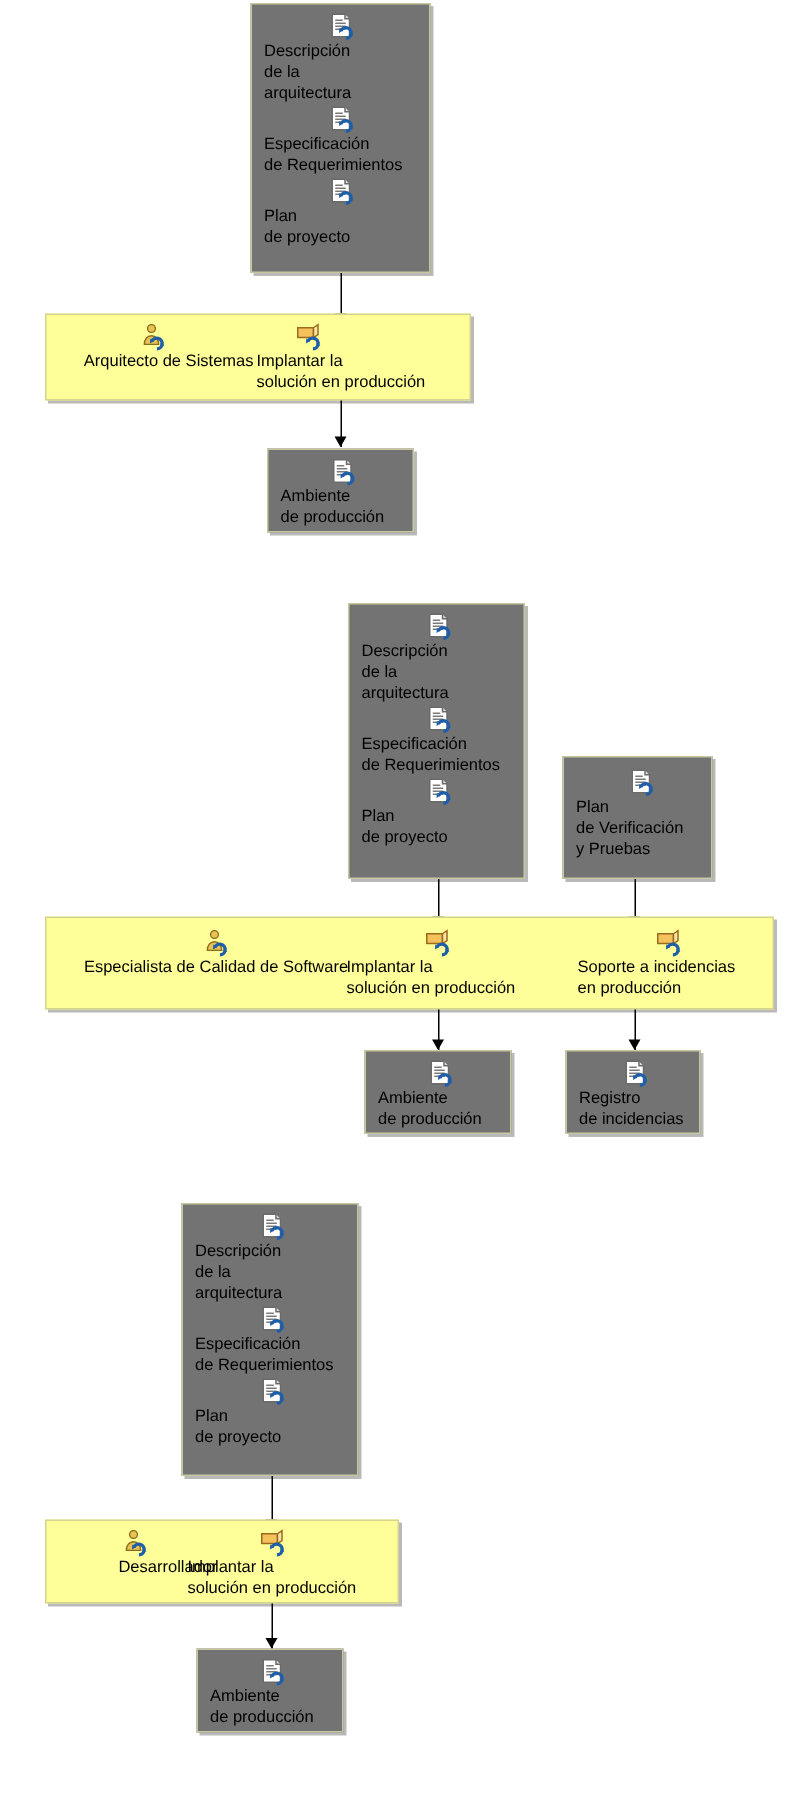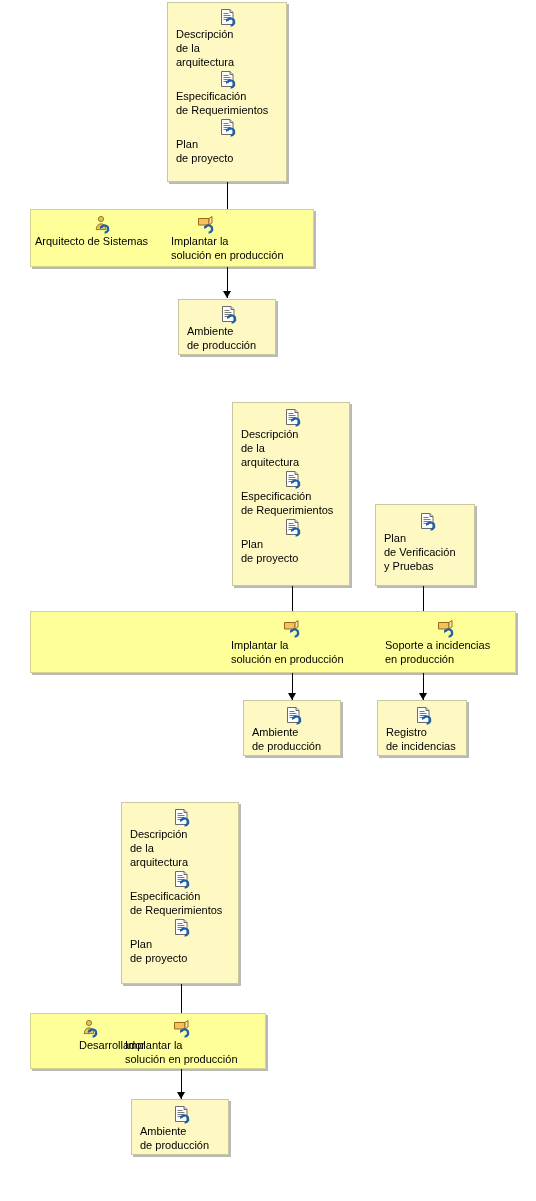--- a/index.html
+++ b/index.html
@@ -19,21 +19,21 @@
   .node {
     position: absolute;
     box-sizing: border-box;
     font-size: 11px;
     line-height: 14px;
     color: #000000;
   }
 
   
   .wp-box {
-    background: #fef9c3;
+    background: #737373;
     border: 1px solid #c8c8a0;
     box-shadow: 2px 2px 0 rgba(128,128,128,0.55);
   }
 
   
   .band {
     background: #ffff99;
     border: 1px solid #d4d48f;
     box-shadow: 2px 2px 0 rgba(128,128,128,0.55);
   }
@@ -150,21 +150,21 @@
   <div class="cell center" style="left:4px; top:6px; width:134px;">
     <span class="ico">
       <svg viewBox="0 0 18 17" width="18" height="17" aria-hidden="true">
         <circle cx="8" cy="3" r="2.6" fill="#e8c252" stroke="#8a6d1f" stroke-width="0.9"></circle>
         <path d="M3.2 13.6 c0 -3.6 2.2 -5.8 4.8 -5.8 c2.6 0 4.8 2.2 4.8 5.8 z" fill="#e8c252" stroke="#8a6d1f" stroke-width="0.9"></path>
         <path d="M8.2 11.6 a3.6 3.6 0 1 1 3.4 5.0 l0 0" fill="none" stroke="#1f5fa9" stroke-width="2.2"></path>
         <path d="M7.2 9.6 l2.6 1.8 -2.8 1.6 z" fill="#1f5fa9"></path>
         <path d="M16.6 14.2 l-2.6 -1.8 -0.2 3.5 z" fill="#1f5fa9"></path>
       </svg>
     </span>
-    <span class="lbl" style="text-align:left;">Arquitecto de Sistemas</span>
+    <span class="lbl" style="text-align:right;">Arquitecto de Sistemas</span>
   </div>
 
   <div class="cell" style="left:140px; top:6px; width:140px;">
     <span class="ico" style="margin:0 0 1px 26px;">
       <svg viewBox="0 0 18 17" width="18" height="17" aria-hidden="true">
         <path d="M1.5 2.5 h10.5 v6.5 h-10.5 z" fill="#f5c15a" stroke="#9a6b1c" stroke-width="1"></path>
         <path d="M12 2.5 l3 -2 v6.5 l-3 2.0 z" fill="#ffe3a8" stroke="#9a6b1c" stroke-width="1"></path>
         <path d="M8.2 11.6 a3.6 3.6 0 1 1 3.4 5.0 l0 0" fill="none" stroke="#1f5fa9" stroke-width="2.2"></path>
         <path d="M7.2 9.6 l2.6 1.8 -2.8 1.6 z" fill="#1f5fa9"></path>
         <path d="M16.6 14.2 l-2.6 -1.8 -0.2 3.5 z" fill="#1f5fa9"></path>
@@ -287,20 +287,32 @@
   </div>
 </div>
 
 <div class="vline" style="left:292px; top:586px; height:25px;"></div>
 <div class="arrowhead" style="left:288px; top:611px;"></div>
 <div class="vline" style="left:423px; top:586px; height:25px;"></div>
 <div class="arrowhead" style="left:419px; top:611px;"></div>
 
 <div class="node band" style="left:30px; top:611px; width:486px; height:62px;">
 
+  <div class="cell center" style="left:4px; top:8px; width:218px;">
+    <span class="ico">
+      <svg viewBox="0 0 18 17" width="18" height="17" aria-hidden="true">
+        <circle cx="8" cy="3" r="2.6" fill="#e8c252" stroke="#8a6d1f" stroke-width="0.9"></circle>
+        <path d="M3.2 13.6 c0 -3.6 2.2 -5.8 4.8 -5.8 c2.6 0 4.8 2.2 4.8 5.8 z" fill="#e8c252" stroke="#8a6d1f" stroke-width="0.9"></path>
+        <path d="M8.2 11.6 a3.6 3.6 0 1 1 3.4 5.0 l0 0" fill="none" stroke="#1f5fa9" stroke-width="2.2"></path>
+        <path d="M7.2 9.6 l2.6 1.8 -2.8 1.6 z" fill="#1f5fa9"></path>
+        <path d="M16.6 14.2 l-2.6 -1.8 -0.2 3.5 z" fill="#1f5fa9"></path>
+      </svg>
+    </span>
+    <span class="lbl" style="text-align:center;">Especialista de Calidad de Software</span>
+  </div>
 
   <div class="cell" style="left:200px; top:8px; width:130px;">
     <span class="ico" style="margin:0 0 1px 52px;">
       <svg viewBox="0 0 18 17" width="18" height="17" aria-hidden="true">
         <path d="M1.5 2.5 h10.5 v6.5 h-10.5 z" fill="#f5c15a" stroke="#9a6b1c" stroke-width="1"></path>
         <path d="M12 2.5 l3 -2 v6.5 l-3 2.0 z" fill="#ffe3a8" stroke="#9a6b1c" stroke-width="1"></path>
         <path d="M8.2 11.6 a3.6 3.6 0 1 1 3.4 5.0 l0 0" fill="none" stroke="#1f5fa9" stroke-width="2.2"></path>
         <path d="M7.2 9.6 l2.6 1.8 -2.8 1.6 z" fill="#1f5fa9"></path>
         <path d="M16.6 14.2 l-2.6 -1.8 -0.2 3.5 z" fill="#1f5fa9"></path>
       </svg>

